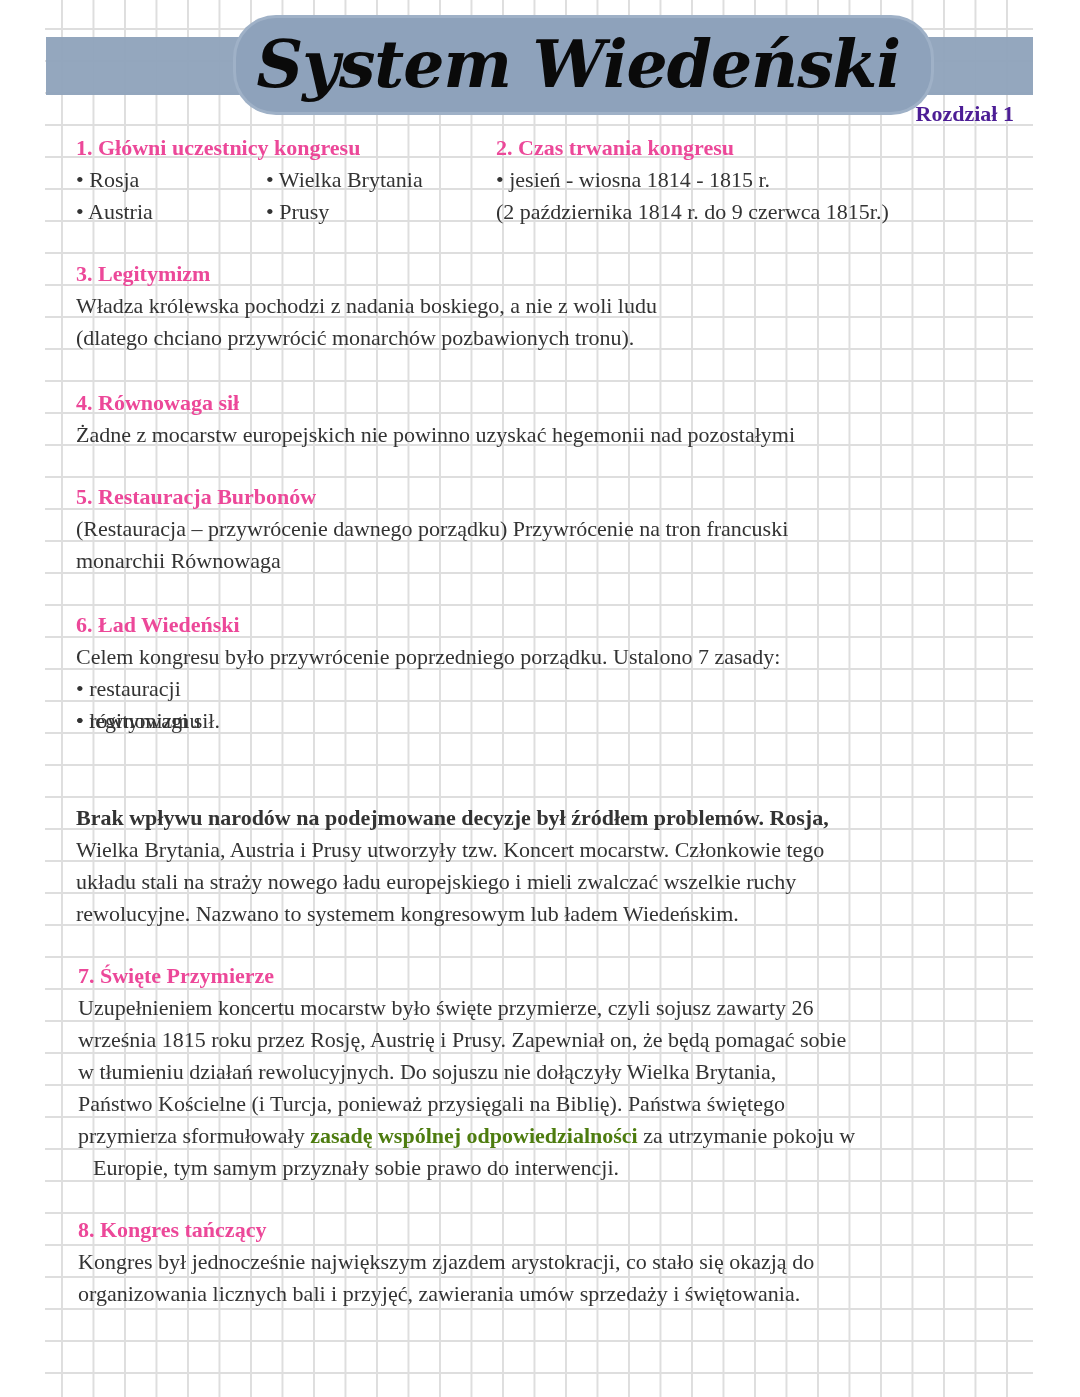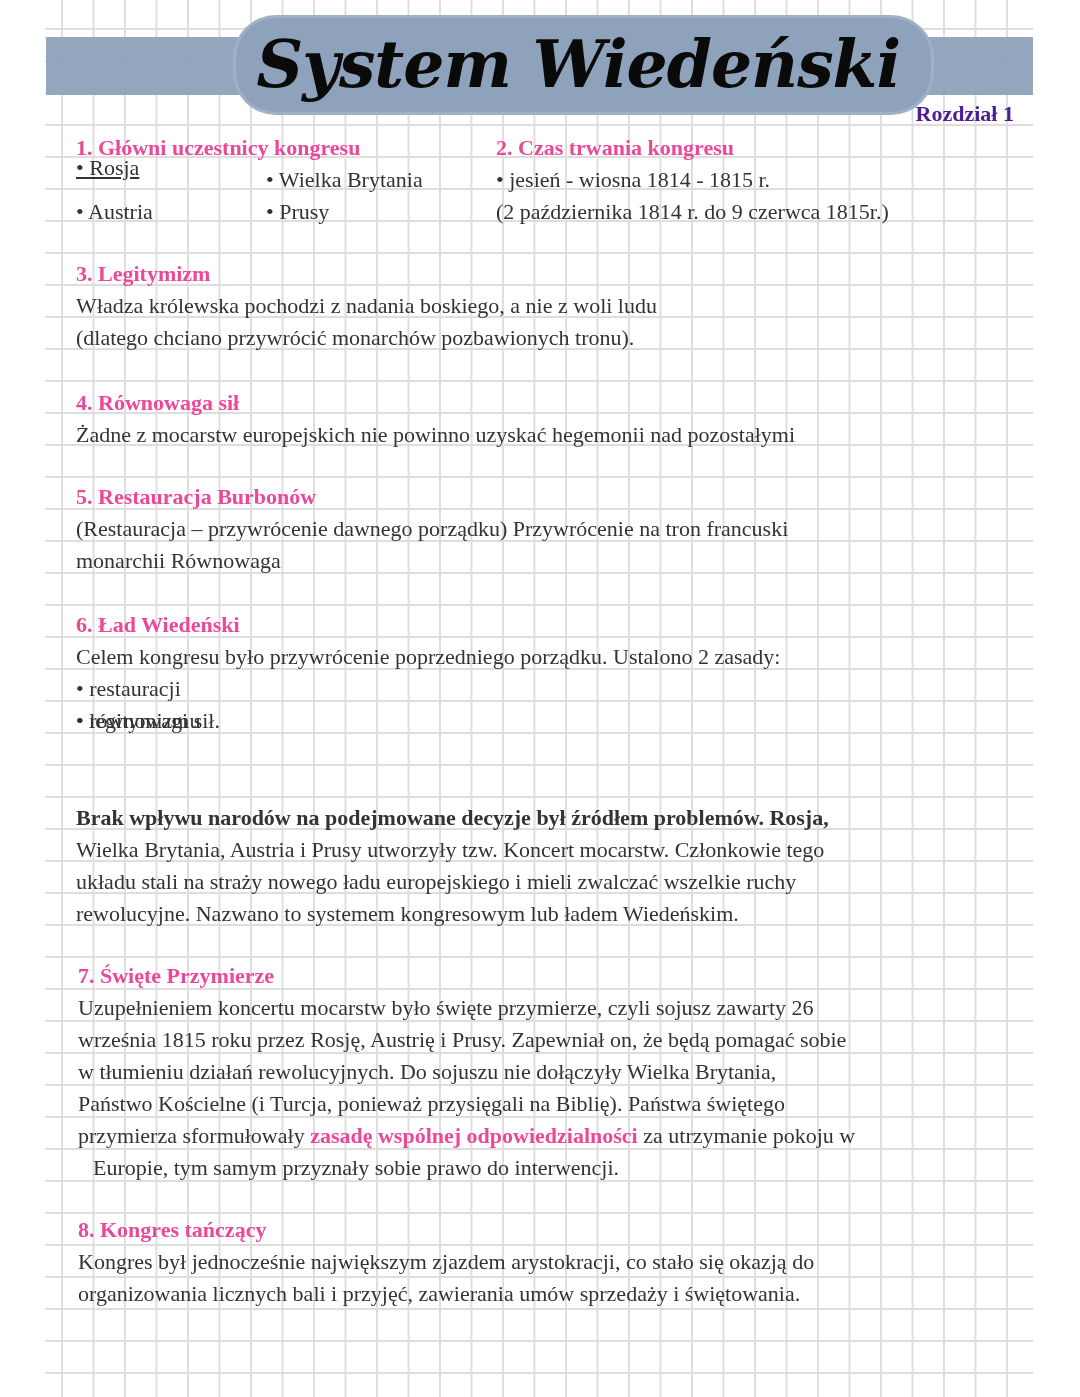--- a/index.html
+++ b/index.html
@@ -50,60 +50,60 @@
   }
   .content { position: absolute; left: 0; top: 0; width: 1080px; }
   .h {
     position: absolute; font-size: 22px; font-weight: bold; color: #ec4899;
     white-space: nowrap; line-height: 32px;
   }
   .p {
     position: absolute; font-size: 22px; color: #333333; white-space: nowrap;
     line-height: 32px;
   }
-  .p b { color: #ec4899; }
+  .p b { color: #4d7c0f; }
 </style>
 </head>
 <body>
 
 <div class="grid-v"></div>
 <div class="grid-h"></div>
 
 <div class="banner"></div>
 <div class="title-wrap">
   <div class="title-blob"></div>
   <div class="title">System Wiedeński</div>
 </div>
 <div class="chapter">Rozdział 1</div>
 
 <div class="content">
 
   <div class="h" style="left:76px; top:132px;">1. Główni uczestnicy kongresu</div>
-  <div class="p" style="left:76px; top:152px;text-decoration:underline;">• Rosja</div>
+  <div class="p" style="left:76px; top:164px;">• Rosja</div>
   <div class="p" style="left:266px; top:164px;">• Wielka Brytania</div>
   <div class="p" style="left:76px; top:196px;">• Austria</div>
   <div class="p" style="left:266px; top:196px;">• Prusy</div>
 
   <div class="h" style="left:496px; top:132px;">2. Czas trwania kongresu</div>
   <div class="p" style="left:496px; top:164px;">• jesień - wiosna 1814 - 1815 r.</div>
   <div class="p" style="left:496px; top:196px;">(2 października 1814 r. do 9 czerwca 1815r.)</div>
 
   <div class="h" style="left:76px; top:258px;">3. Legitymizm</div>
   <div class="p" style="left:76px; top:290px;">Władza królewska pochodzi z nadania boskiego, a nie z woli ludu</div>
   <div class="p" style="left:76px; top:322px;">(dlatego chciano przywrócić monarchów pozbawionych tronu).</div>
 
   <div class="h" style="left:76px; top:387px;">4. Równowaga sił</div>
   <div class="p" style="left:76px; top:419px;">Żadne z mocarstw europejskich nie powinno uzyskać hegemonii nad pozostałymi</div>
 
   <div class="h" style="left:76px; top:481px;text-align:center;">5. Restauracja Burbonów</div>
   <div class="p" style="left:76px; top:513px;">(Restauracja – przywrócenie dawnego porządku) Przywrócenie na tron francuski</div>
   <div class="p" style="left:76px; top:545px;">monarchii Równowaga</div>
 
   <div class="h" style="left:76px; top:609px;">6. Ład Wiedeński</div>
-  <div class="p" style="left:76px; top:641px;">Celem kongresu było przywrócenie poprzedniego porządku. Ustalono 2 zasady:</div>
+  <div class="p" style="left:76px; top:641px;">Celem kongresu było przywrócenie poprzedniego porządku. Ustalono 7 zasady:</div>
   <div class="p" style="left:76px; top:673px;">• restauracji</div>
   <div class="p" style="left:76px; top:705px;">• legitymizmu</div>
   <div class="p" style="left:76px; top:705px;">• równowagi sił.</div>
 
   <div class="p" style="left:76px; top:802px;font-weight:bold;">Brak wpływu narodów na podejmowane decyzje był źródłem problemów. Rosja,</div>
   <div class="p" style="left:76px; top:834px;">Wielka Brytania, Austria i Prusy utworzyły tzw. Koncert mocarstw. Członkowie tego</div>
   <div class="p" style="left:76px; top:866px;">układu stali na straży nowego ładu europejskiego i mieli zwalczać wszelkie ruchy</div>
   <div class="p" style="left:76px; top:898px;">rewolucyjne. Nazwano to systemem kongresowym lub ładem Wiedeńskim.</div>
 
   <div class="h" style="left:78px; top:960px;">7. Święte Przymierze</div>

